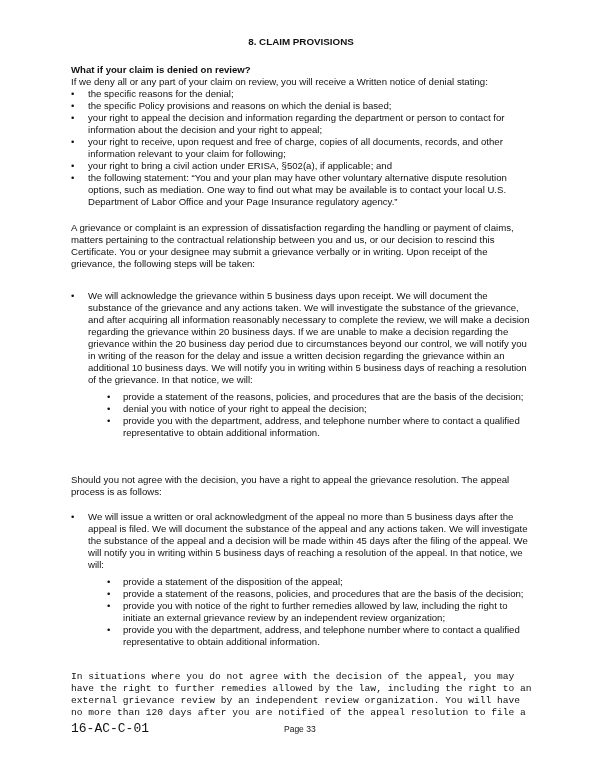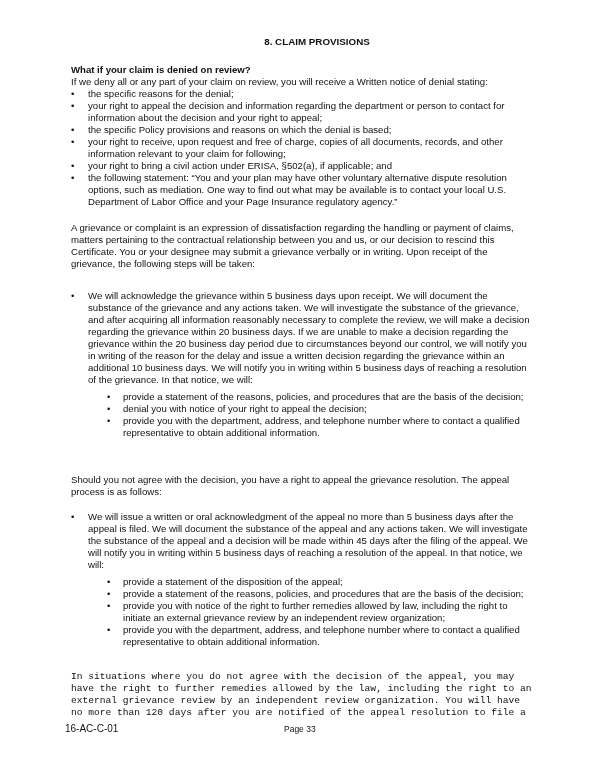--- a/index.html
+++ b/index.html
@@ -1,43 +1,43 @@
 <!DOCTYPE html>
 <html><head>
 <meta charset="utf-8">
 <style>
   html, body { margin:0; padding:0; background:#ffffff; }
   body { width:600px; height:776px; position:relative; overflow:hidden;
          font-family:"Liberation Sans", sans-serif; color:#111; font-size:9.6px; line-height:12px; }
   .page { position:absolute; left:71px; top:0; width:460px; }
-  .title { position:absolute; left:16px; top:36px; width:460px; text-align:center; font-weight:bold; font-size:9.8px; }
+  .title { position:absolute; left:0; top:36px; width:460px; text-align:center; font-weight:bold; font-size:9.8px; }
   .block { position:absolute; left:0; width:462px; }
   .h { font-weight:bold; }
   p { margin:0; }
   ul { margin:0; padding:0; list-style:none; }
   li { position:relative; padding-left:17px; }
   li::before { content:"•"; position:absolute; left:0; top:0; }
   ul.nested li { padding-left:16px; }
   ul.nested { margin-left:36px; }
-  .footer-left { position:absolute; left:65px; top:723px; font-size:10px; }
+  .footer-left { position:absolute; left:71px; top:723px; font-size:13px;font-family:Liberation Mono, monospace; }
   .footer-center { position:absolute; left:284px; top:723px; font-size:8.5px; }
 </style>
 </head>
 <body>
 
 <div class="page">
   <div class="title">8. CLAIM PROVISIONS</div>
 
   <div class="block" style="top:64px;">
     <p class="h">What if your claim is denied on review?</p>
     <p>If we deny all or any part of your claim on review, you will receive a Written notice of denial stating:</p>
     <ul>
       <li>the specific reasons for the denial;</li>
+      <li>the specific Policy provisions and reasons on which the denial is based;</li>
       <li>your right to appeal the decision and information regarding the department or person to contact for information about the decision and your right to appeal;</li>
-      <li>the specific Policy provisions and reasons on which the denial is based;</li>
       <li>your right to receive, upon request and free of charge, copies of all documents, records, and other information relevant to your claim for following;</li>
       <li>your right to bring a civil action under ERISA, §502(a), if applicable; and</li>
       <li>the following statement:  “You and your plan may have other voluntary alternative dispute resolution options, such as mediation.  One way to find out what may be available is to contact your local U.S. Department of Labor Office and your Page Insurance regulatory agency.”</li>
     </ul>
   </div>
 
   <div class="block" style="top:222px;">
     <p>A grievance or complaint is an expression of dissatisfaction regarding the handling or payment of claims, matters pertaining to the contractual relationship between you and us, or our decision to rescind this Certificate. You or your designee may submit a grievance verbally or in writing. Upon receipt of the grievance, the following steps will be taken:</p>
   </div>
 

